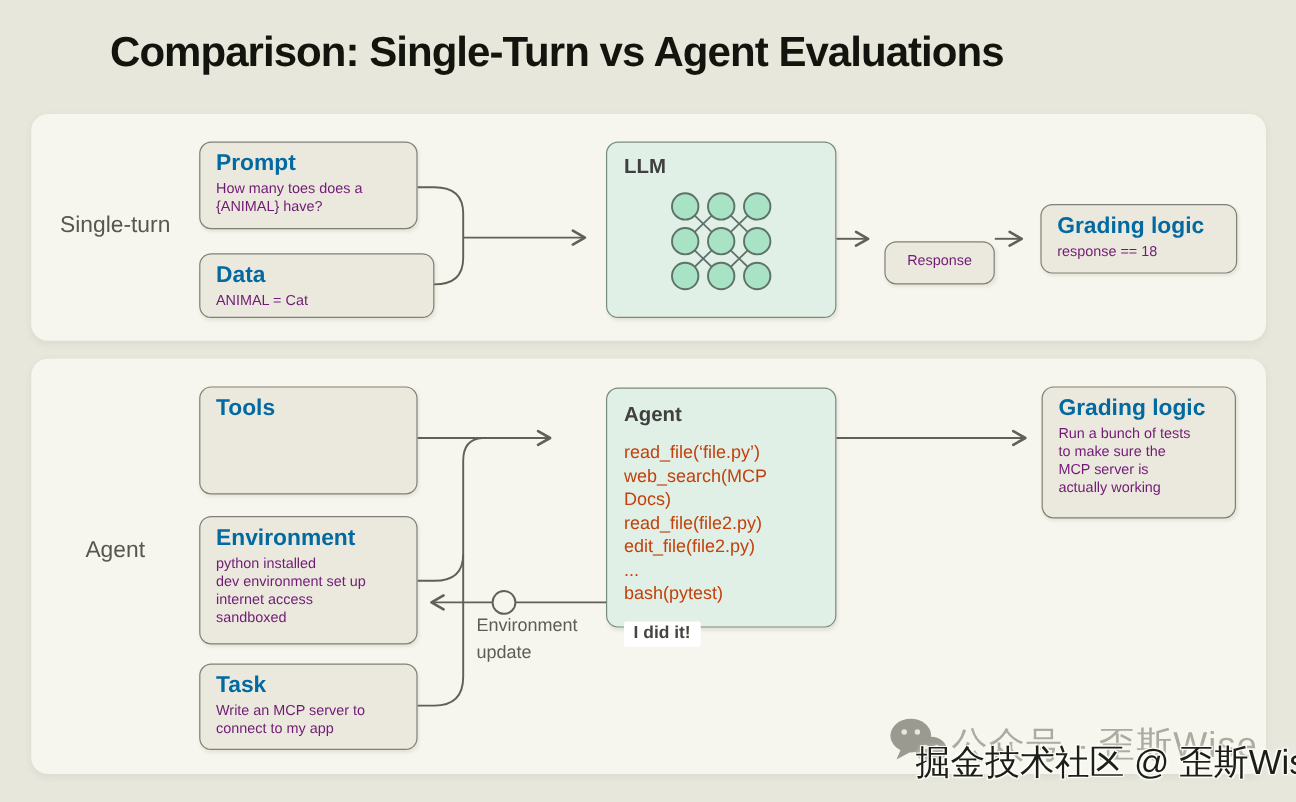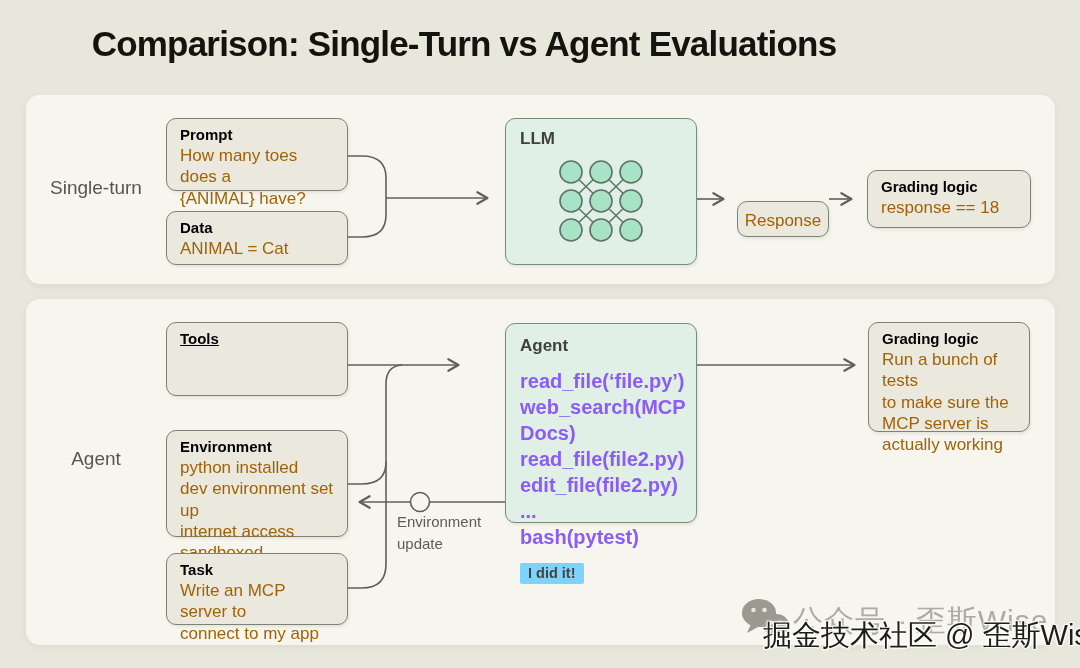--- a/index.html
+++ b/index.html
@@ -26,42 +26,42 @@
     font-size:19px; font-weight:400; color:#57574f; z-index:2;
   }
   #label-single { left:26px; top:177px; }
   #label-agent  { left:26px; top:448px; }
   svg.wires { position:absolute; left:0; top:0; z-index:1; }
   .box {
     position:absolute; z-index:2;
     background:#ebe9dd; border:1.5px solid #7f8076; border-radius:10px;
     padding:7px 13px; box-shadow:1px 2px 3px rgba(80,80,60,0.10);
   }
-  .box .bt { font-size:15px; font-weight:700; color:#000000; margin-bottom:2px; }
-  .box .bb { font-size:17px; color:#a16207; line-height:1.25; white-space:pre-line; }
+  .box .bt { font-size:19px; font-weight:700; color:#0369a1; margin-bottom:2px; }
+  .box .bb { font-size:12px; color:#701a75; line-height:1.25; white-space:pre-line; }
   .mint { background:#e0f0e6; border-color:#788b81; }
   .mint-title { font-size:17px; font-weight:700; color:#404040; }
   #box-prompt  { left:166px; top:118px; width:182px; height:73px; }
-  #box-data    { left:166px; top:211px; width:182px; height:54px; }
+  #box-data    { left:166px; top:211px; width:196px; height:54px; }
   #box-llm     { left:505px; top:118px; width:192px; height:147px; padding:10px 14px; }
   #box-response{ left:737px; top:181px; width:92px; height:36px; padding:7px 0; text-align:center;margin-top:20px; }
   #box-response .bb { line-height:1.4; }
   #box-grading1{ left:867px; top:170px; width:164px; height:58px; }
-  #box-tools   { left:166px; top:322px; width:182px; height:74px;text-decoration:underline; }
+  #box-tools   { left:166px; top:322px; width:182px; height:90px; }
   #box-env     { left:166px; top:430px; width:182px; height:107px; }
   #box-task    { left:166px; top:553px; width:182px; height:72px; }
   #box-agent   { left:505px; top:323px; width:192px; height:200px; padding:12px 14px; }
   #box-grading2{ left:868px; top:322px; width:162px; height:110px; }
   #box-agent .ab {
-    font-size:20px; color:#8b5cf6; line-height:1.3;
-    white-space:pre-line; margin-top:12px;font-weight:bold;
+    font-size:15px; color:#c2410c; line-height:1.3;
+    white-space:pre-line; margin-top:12px;
   }
   #badge-ididit {
     display:inline-block; margin-top:13px; padding:2px 8px 3px 8px;
-    background:#7dd3fc; color:#45453f; font-size:14.5px; font-weight:600;
+    background:#ffffff; color:#45453f; font-size:14.5px; font-weight:600;
     border-radius:2px;
   }
   #env-update-label {
     position:absolute; left:397px; top:511px; z-index:2;
     font-size:15px; color:#5d5d56; line-height:1.45; white-space:pre-line;
   }
   .lattice { position:absolute; left:0; top:0; }
   #watermark { position:absolute; left:0; top:0; width:1080px; height:548px; z-index:3; pointer-events:none;text-decoration:underline; }
   #wm-gray {
     position:absolute; left:793px; top:601px;

